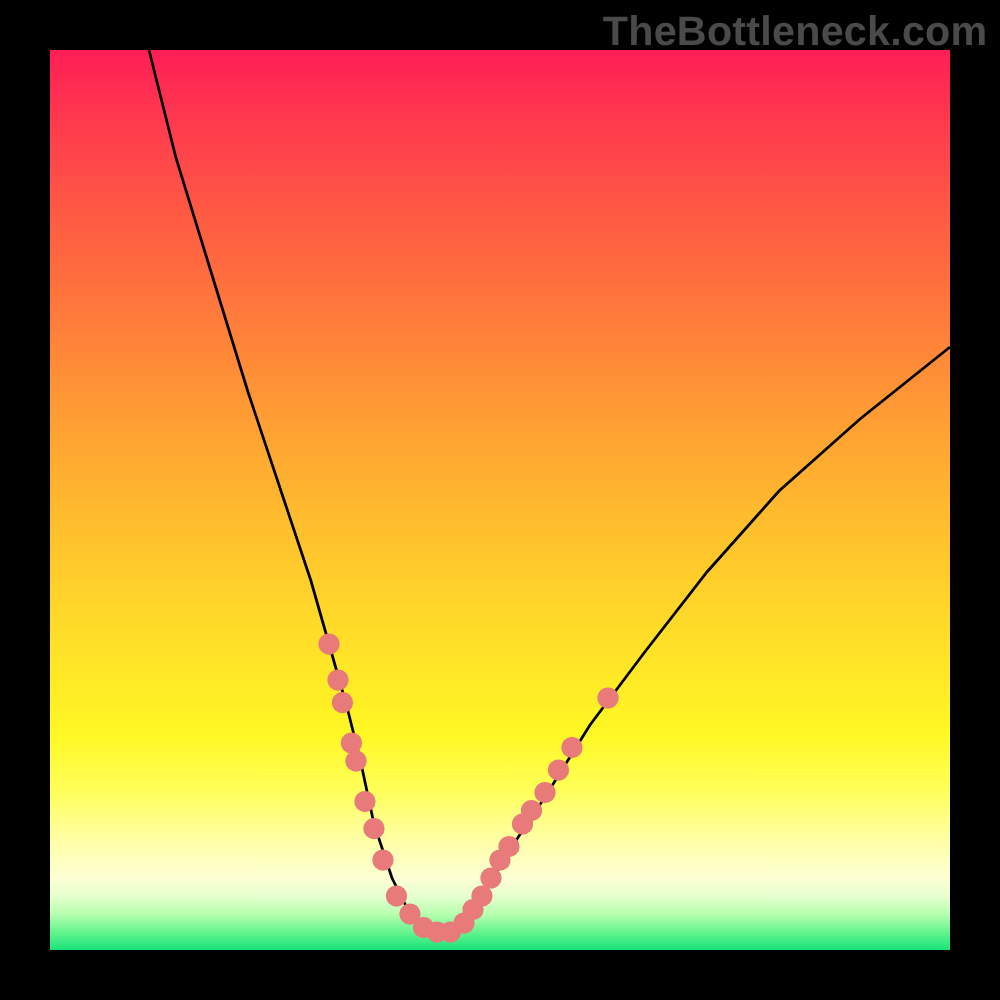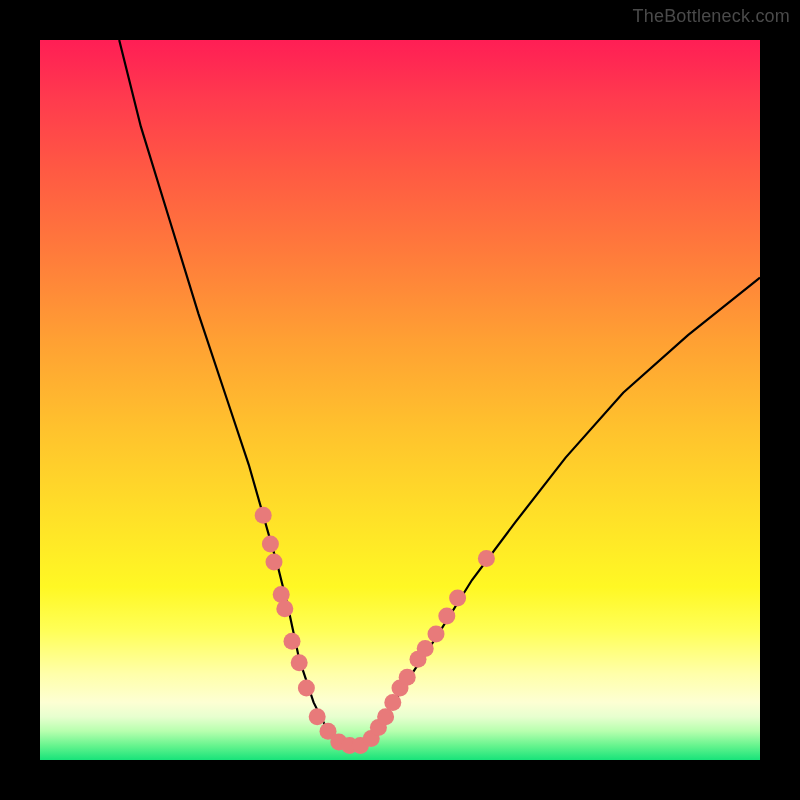--- a/index.html
+++ b/index.html
@@ -43,22 +43,22 @@
       #b7ffae 96%,
       #66f48e 98%,
       #18e37a 100%
     );
   }
   .watermark {
     position: absolute;
     top: 6px;
     right: 10px;
     color: #4a4a4a;
-    font-size: 18px;
-    font-weight: 400;
+    font-size: 33px;
+    font-weight: 700;
     letter-spacing: 0.2px;
     user-select: none;
   }
   svg.curves {
     position: absolute;
     left: 0;
     top: 0;
     width: 720px;
     height: 720px;
     overflow: visible;

